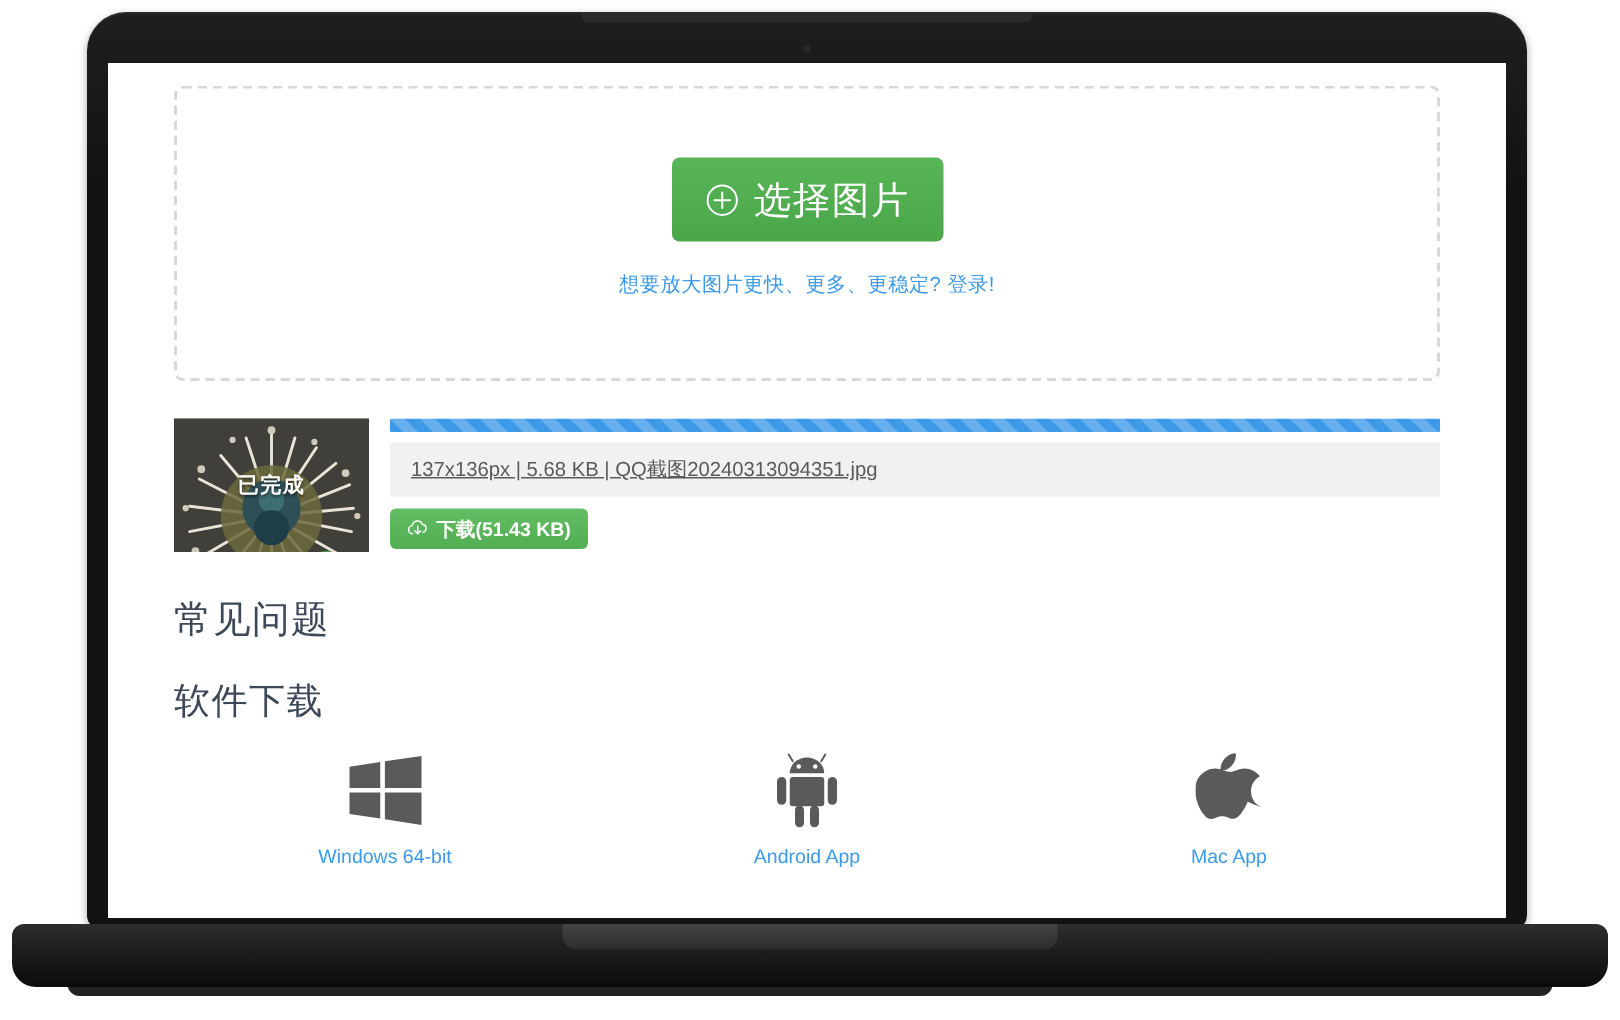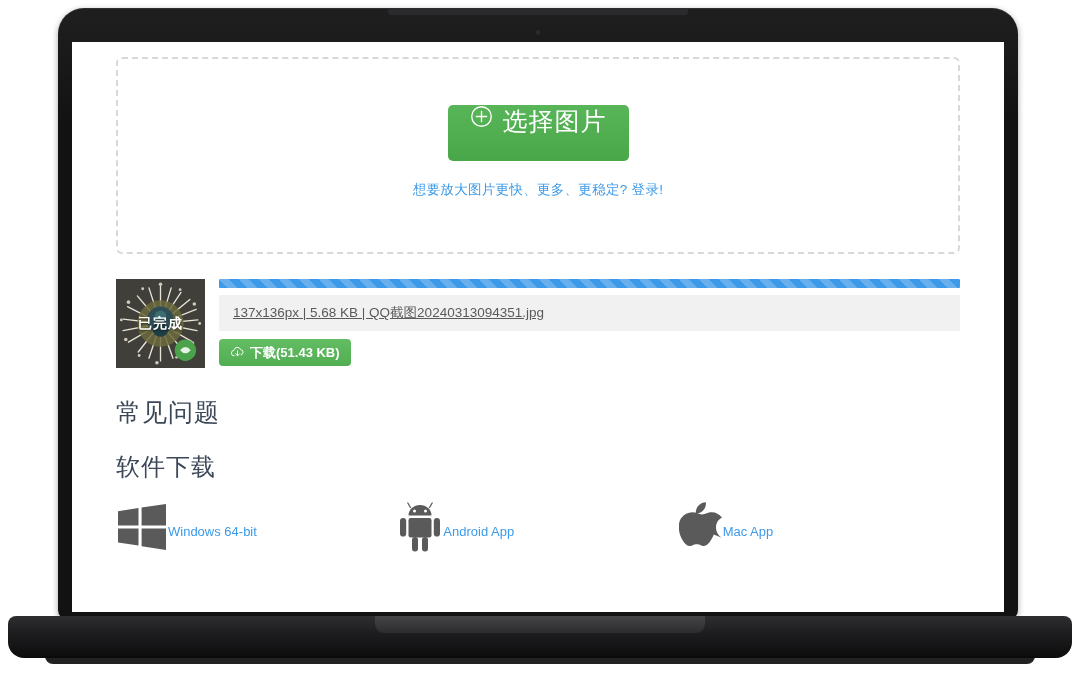--- a/index.html
+++ b/index.html
@@ -123,21 +123,21 @@
     background: #4cae4c;
     background: linear-gradient(180deg, #58b558 0%, #49a649 100%);
     color: #ffffff;
     border: none;
     border-radius: 5px;
     padding: 0 22px;
     height: 56px;
     font-size: 25px;
     font-family: Liberation Mono, monospace;
     display: inline-flex;
-    align-items: flex-start;
+    align-items: center;
     gap: 10px;
     cursor: pointer;
     letter-spacing: 1px;
   }
   .plus-circle {
     display: inline-block;
     width: 23px;
     height: 23px;
     position: relative;
   }
@@ -160,20 +160,21 @@
     gap: 14px;
   }
 
   .thumb {
     width: 89px;
     height: 89px;
     flex: 0 0 89px;
     position: relative;
     background: #3c3a35;
     overflow: hidden;
+    padding-left: 41px;
   }
   .thumb .qr { position:absolute; inset:0; }
   .thumb-label {
     position: absolute;
     left: 0; right: 0;
     top: 50%;
     transform: translateY(-50%);
     text-align: center;
     color: #ffffff;
     font-size: 14px;
@@ -255,20 +256,21 @@
     letter-spacing: 1px;
   }
 
   .platforms {
     margin: 16px 44px 0 44px;
     display: flex;
   }
   .platform {
     flex: 1 1 0;
     display: flex;
+    flex-direction: column;
     align-items: center;
     cursor: pointer;
   }
   .platform-icon {
     height: 56px;
     display: flex;
     align-items: center;
     justify-content: center;
   }
   .platform-label {

